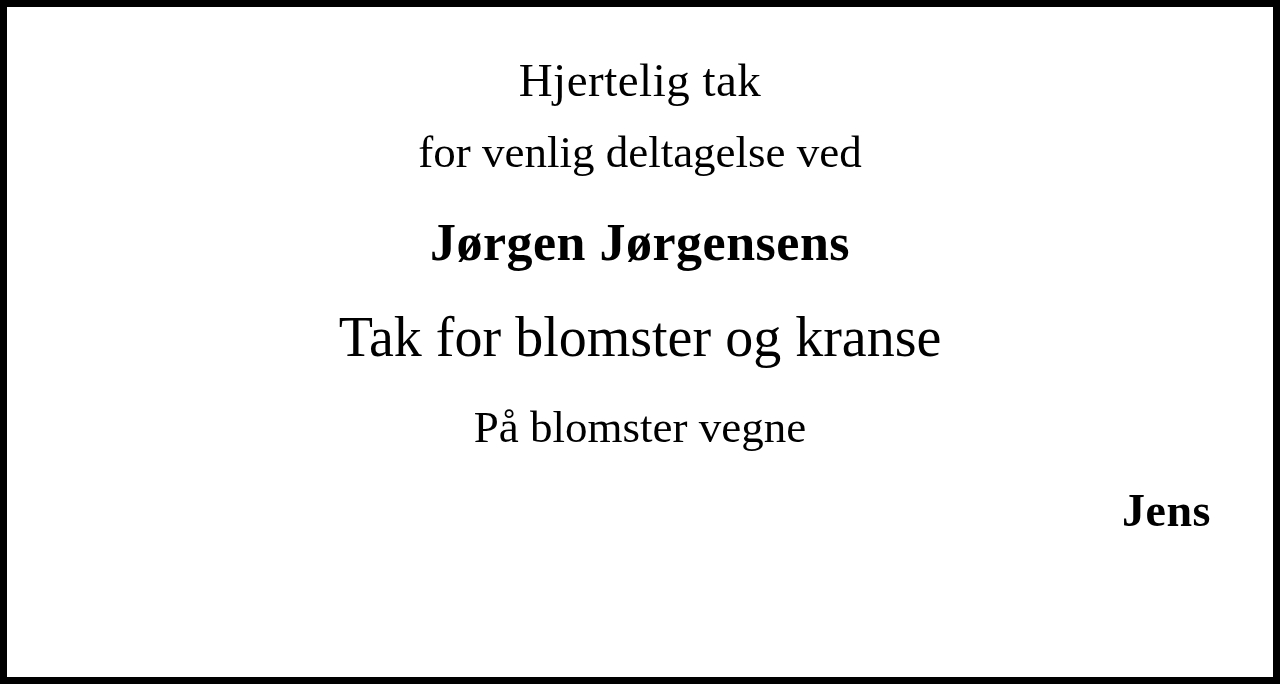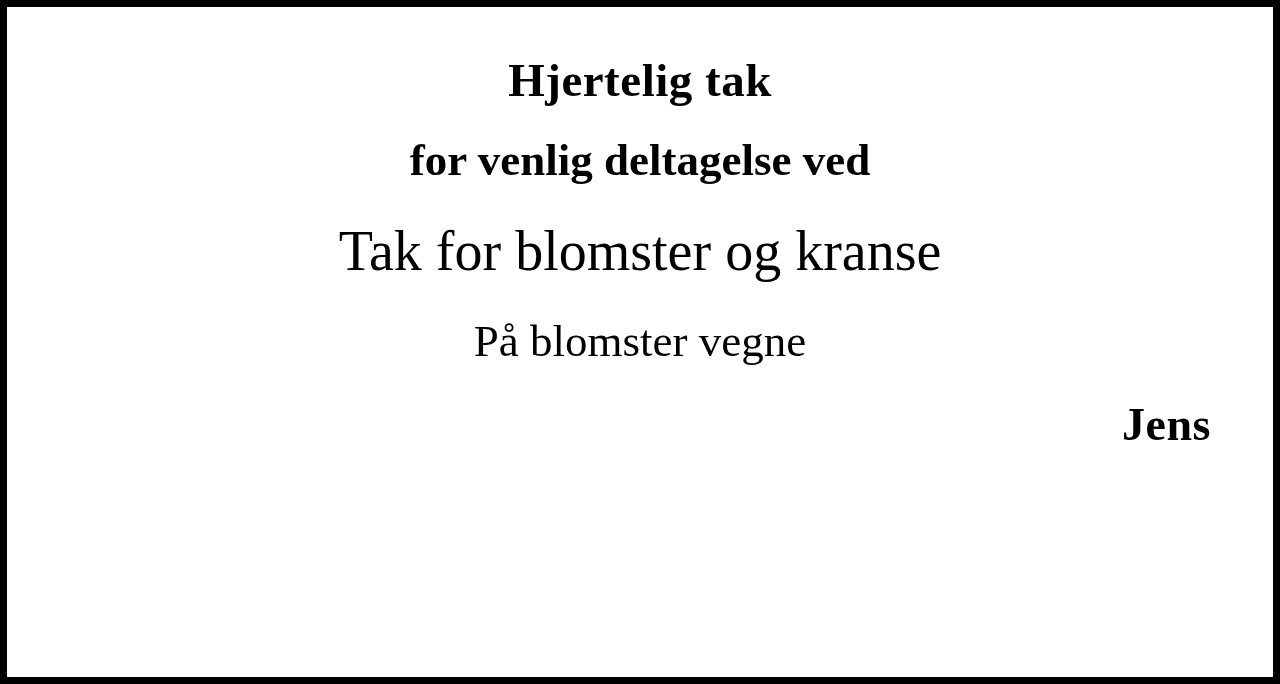--- a/index.html
+++ b/index.html
@@ -38,29 +38,29 @@
   }
   .line {
     display: block;
     width: 100%;
     text-align: center;
     line-height: 1.0;
     white-space: nowrap;
   }
   .line-heading {
     font-size: 47px;
-    font-weight: bold;
+    font-weight: normal;
     letter-spacing: 0.5px;
     margin-top: 20px;
     margin-bottom: 0;
   }
   .line-sub {
     font-size: 45px;
-    font-weight: bold;
-    margin-top: 34px;
+    font-weight: normal;
+    margin-top: 26px;
     text-align: center;
   }
   .line-name {
     font-size: 52px;
     font-weight: bold;
     margin-top: 42px;
     letter-spacing: 0.5px;
   }
   .line-place {
     font-size: 45px;
@@ -85,17 +85,18 @@
     text-align: right;
   }
 </style>
 </head>
 <body>
 
 <div class="notice-card">
   <div class="notice-inner">
     <div class="line line-heading">Hjertelig tak</div>
     <div class="line line-sub">for venlig deltagelse ved</div>
+    <div class="line line-name">Jørgen Jørgensens</div>
     <div class="line line-thanks">Tak for blomster og kranse</div>
     <div class="line line-family">På blomster vegne</div>
     <div class="line line-signature">Jens</div>
   </div>
 </div>
 
 </body></html>

